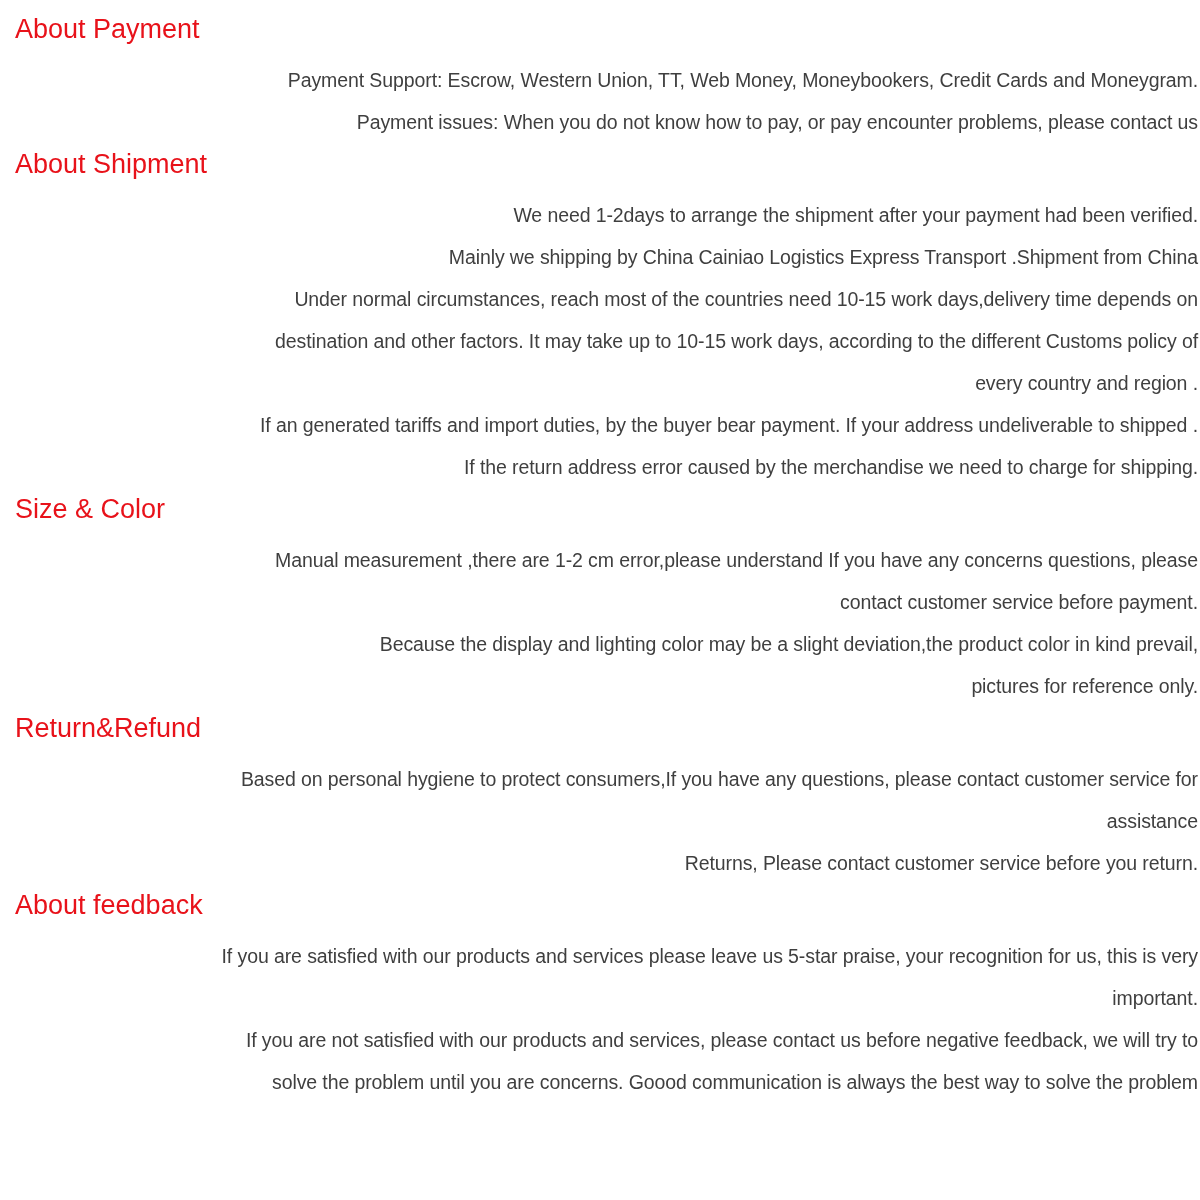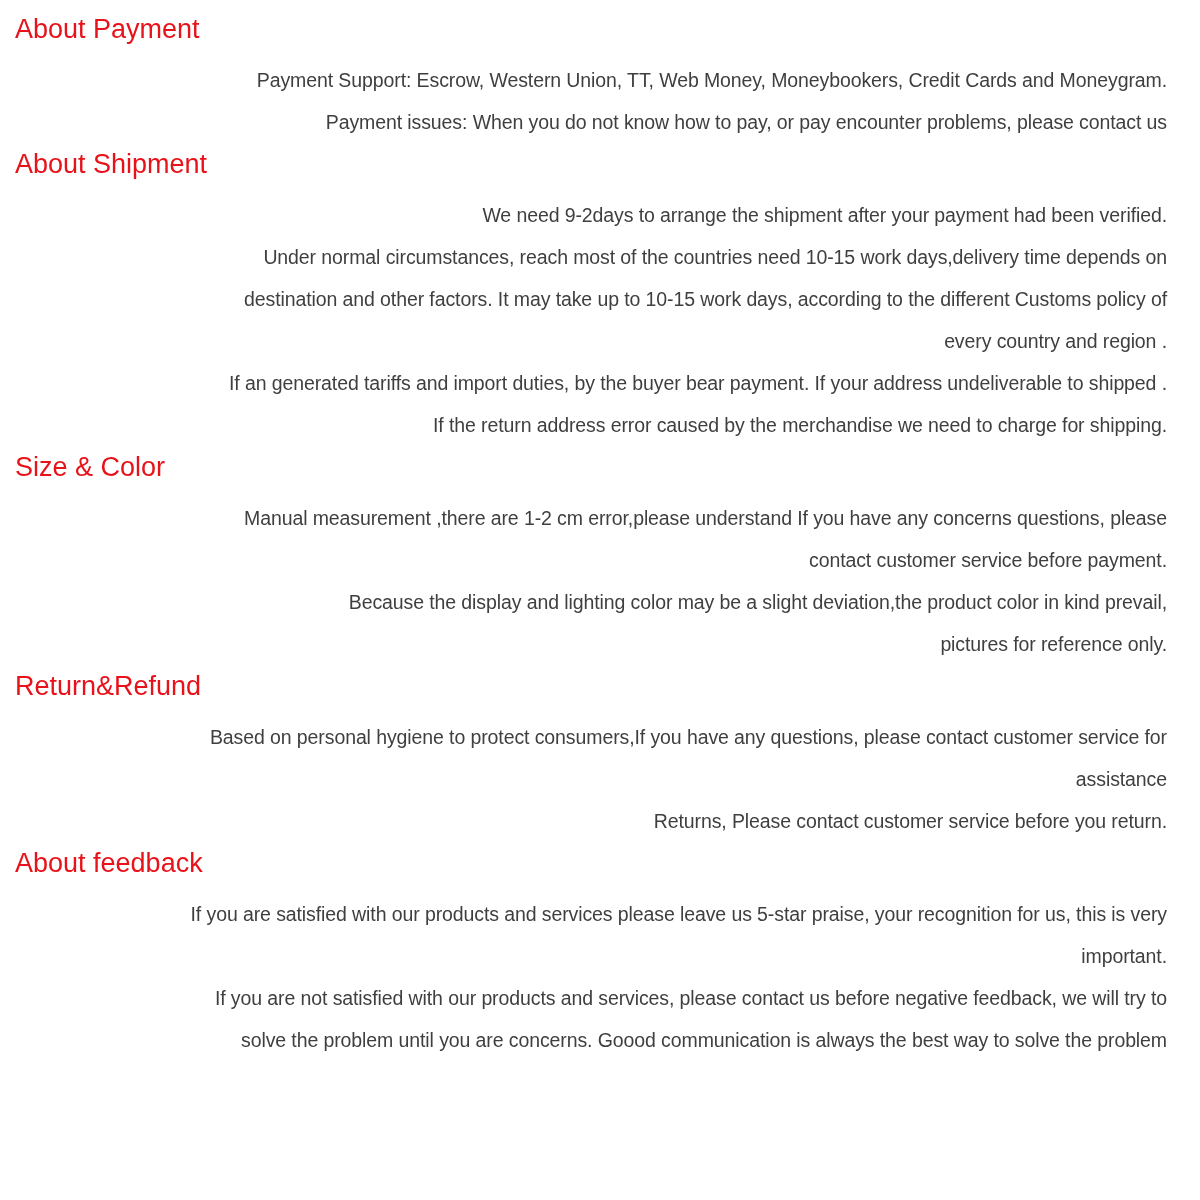--- a/index.html
+++ b/index.html
@@ -13,21 +13,21 @@
     padding: 0;
     background: var(--page-bg);
   }
   body {
     width: 1200px;
     height: 1200px;
     overflow: hidden;
     font-family: "Liberation Sans", "DejaVu Sans", sans-serif;
   }
   main.policy {
-    padding: 8px 33px 0 15px;
+    padding: 8px 2px 0 15px;
   }
   .section { margin: 0; }
   .heading {
     color: var(--heading-color);
     font-size: 27px;
     font-weight: 400;
     line-height: 42px;
     margin: 0 0 9px 0;
     white-space: nowrap;
   }
@@ -48,21 +48,22 @@
 <main class="policy">
 
   <section class="section">
     <h2 class="heading">About Payment</h2>
     <p class="line">Payment Support: Escrow, Western Union, TT, Web Money, Moneybookers, Credit Cards and Moneygram.</p>
     <p class="line">Payment issues: When you do not know how to pay, or pay encounter problems, please contact us</p>
   </section>
 
   <section class="section">
     <h2 class="heading">About Shipment</h2>
-    <p class="line">We need 9-2days to arrange the shipment after your payment had been verified.</p>
+    <p class="line">We need 1-2days to arrange the shipment after your payment had been verified.</p>
+    <p class="line">Mainly we shipping by China Cainiao Logistics Express Transport .Shipment from China</p>
     <p class="line">Under normal circumstances, reach most of the countries need 10-15 work days,delivery time depends on</p>
     <p class="line">destination and other factors. It may take up to 10-15 work days, according to the different Customs policy of</p>
     <p class="line">every country and region .</p>
     <p class="line">If an generated tariffs and import duties, by the buyer bear payment. If your address undeliverable to shipped .</p>
     <p class="line">If the return address error caused by the merchandise we need to charge for shipping.</p>
   </section>
 
   <section class="section">
     <h2 class="heading">Size &amp; Color</h2>
     <p class="line">Manual measurement ,there are 1-2 cm error,please understand If you have any concerns questions, please</p>

